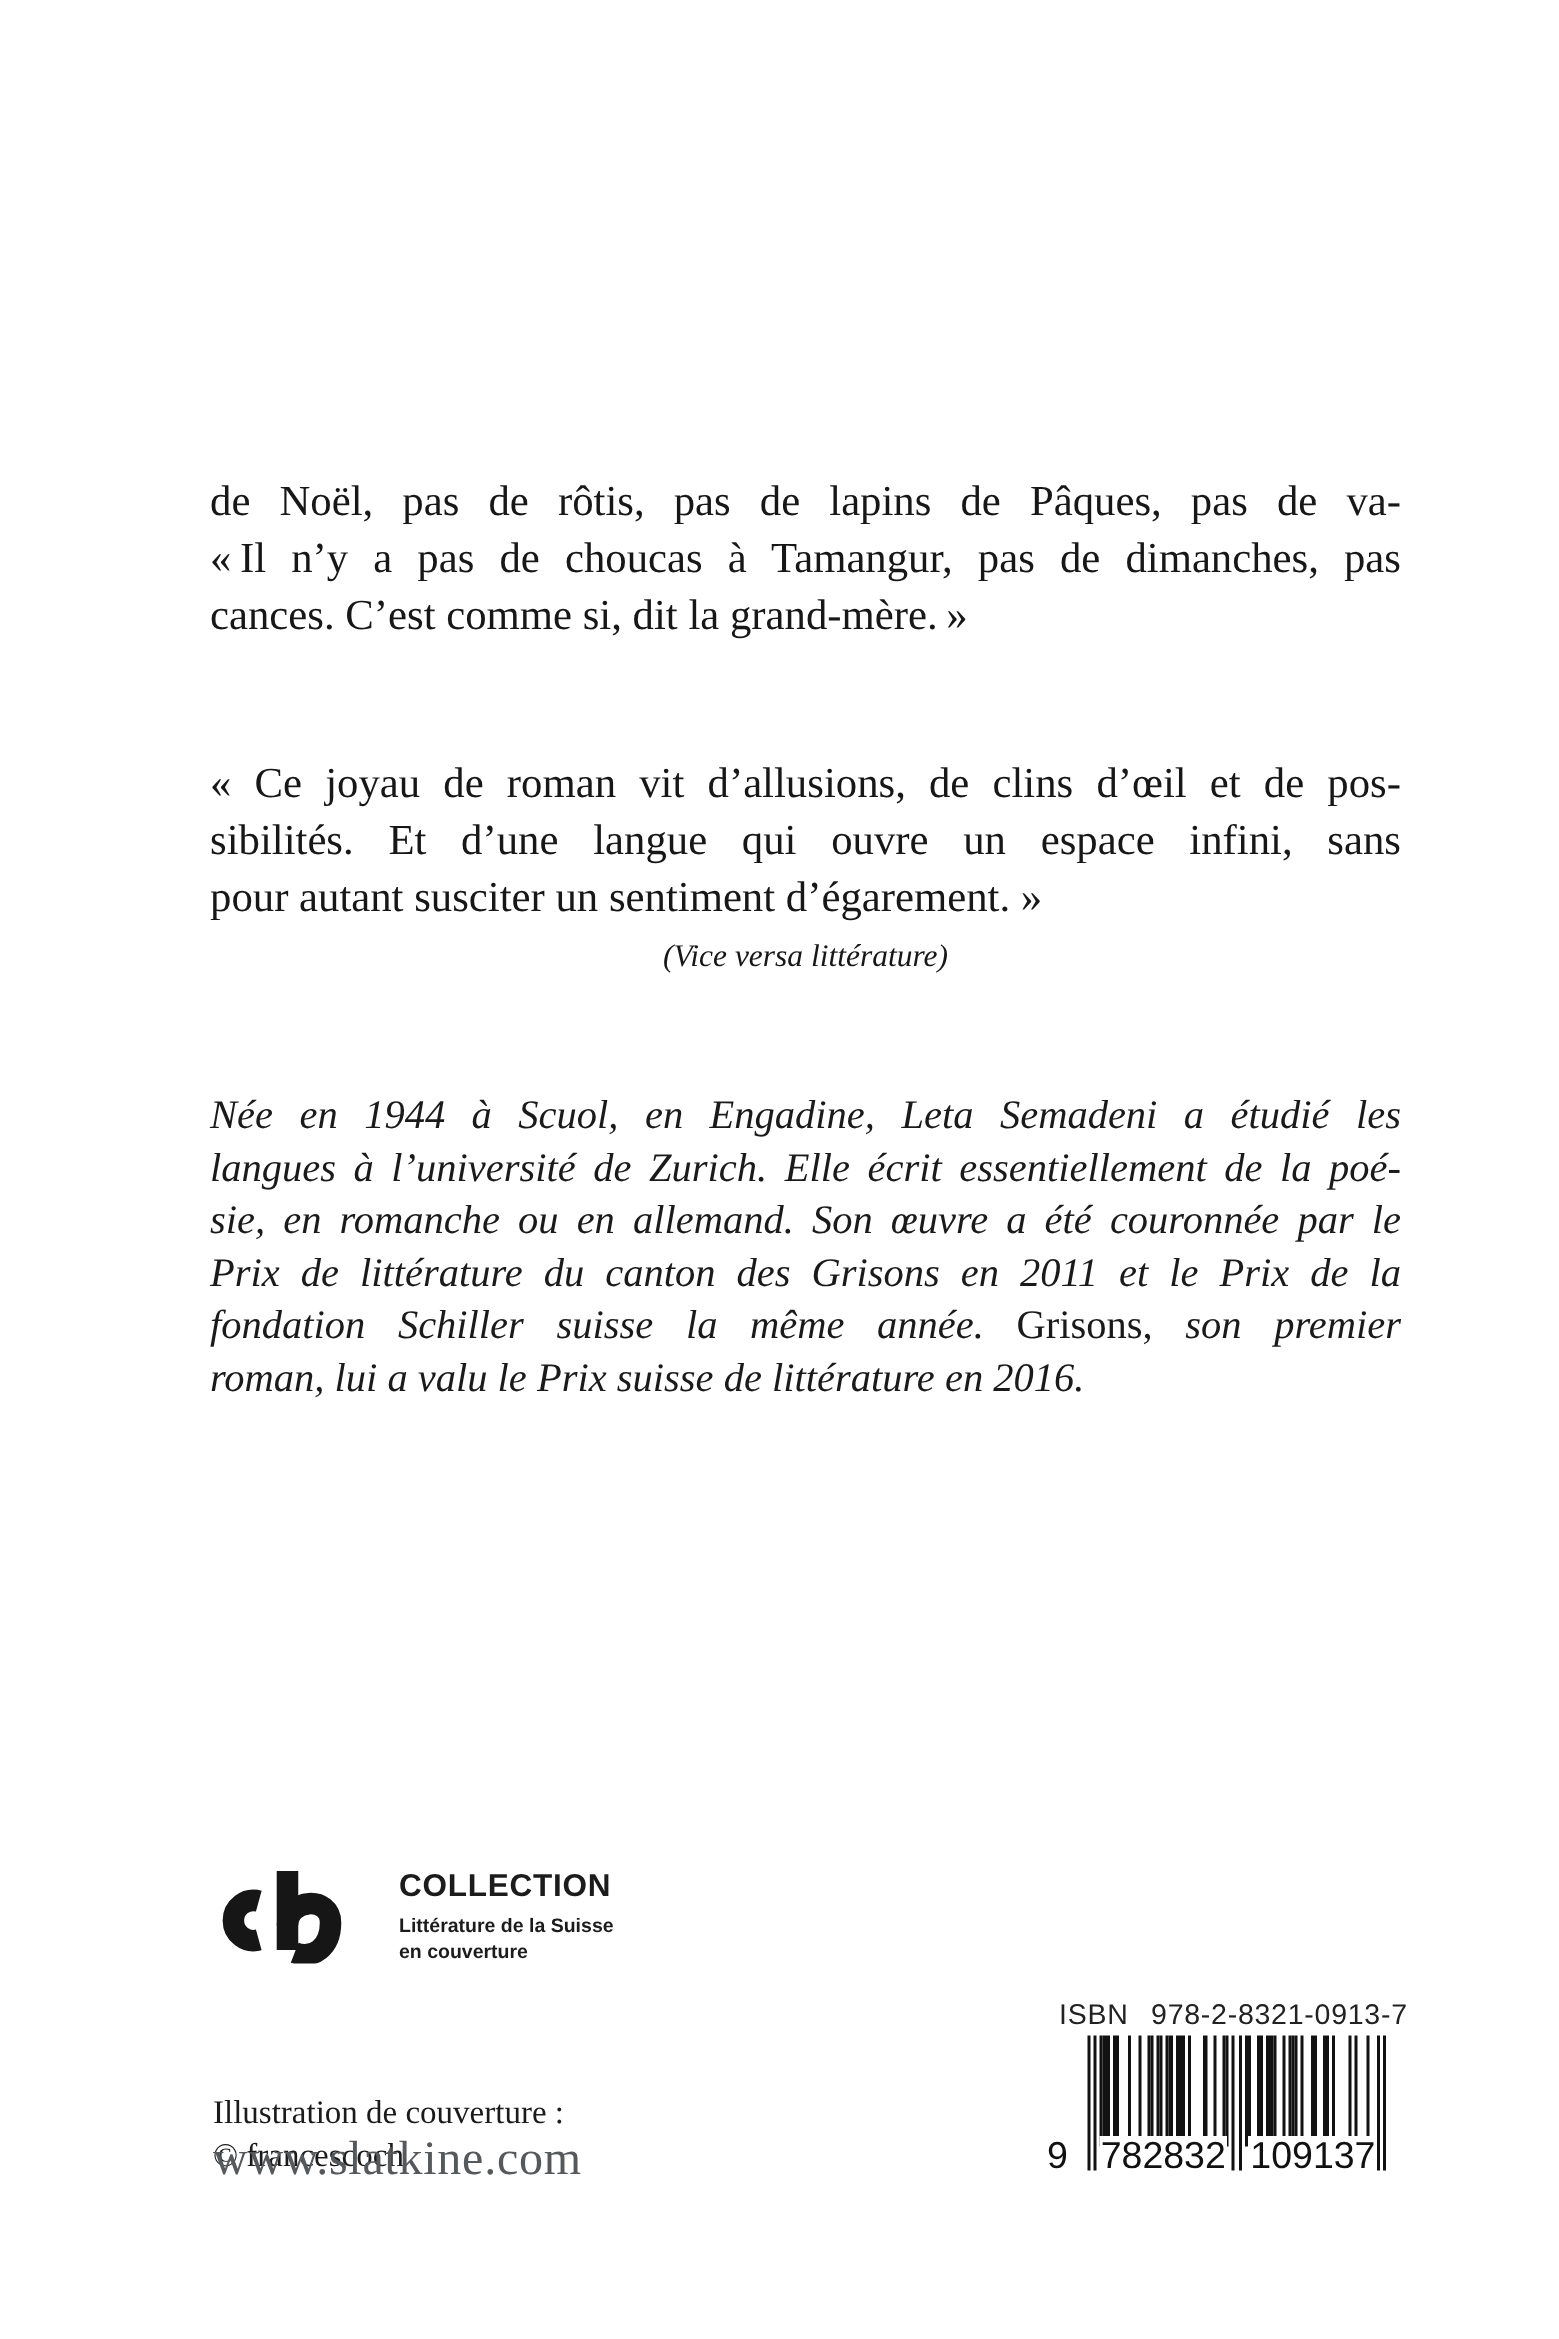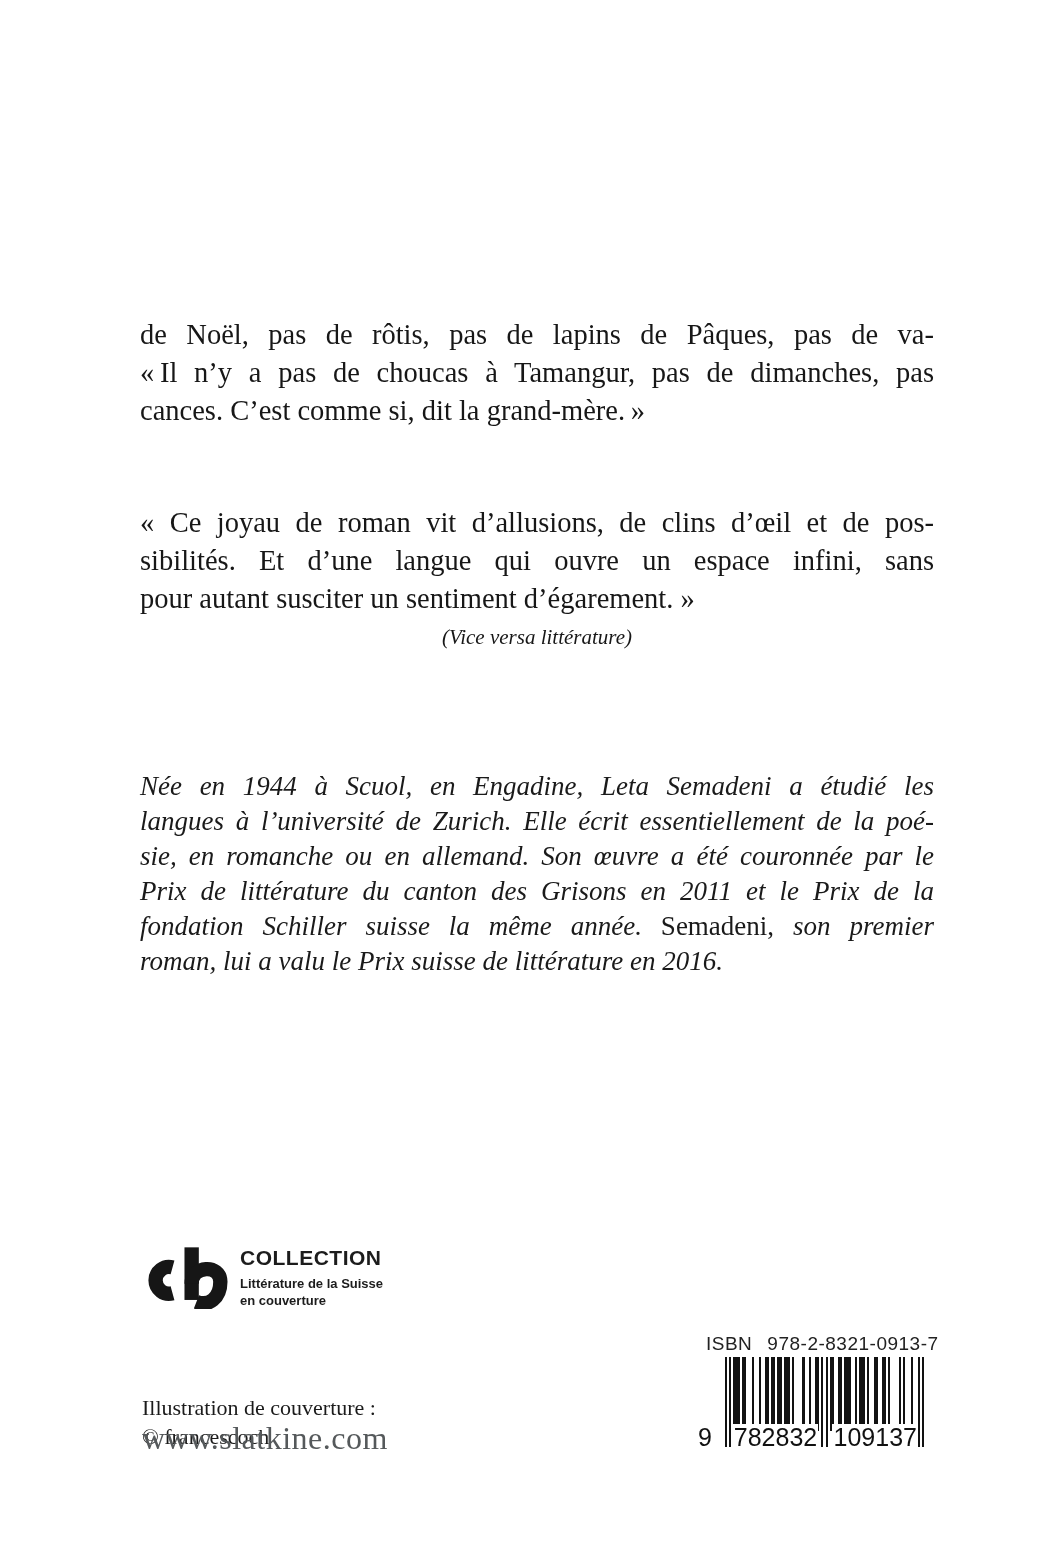--- a/index.html
+++ b/index.html
@@ -27,28 +27,27 @@
     font-size: 21px; line-height: 38px;
     margin-top: 0;
   }
 
   
   .bio {
     left: 140px; top: 726px; width: 794px;
     font-style: italic;
     font-size: 27px; line-height: 35px;
     color: #1a1a1a;
-    margin-top: 43px;
   }
   .bio .upright { font-style: normal; }
 
   
   .logo-row {
     left: 140px; top: 1244px;
-    display: flex; align-items: flex-end; gap: 12px;
+    display: flex; align-items: flex-end; gap: 38px;
   }
   .ch-logo svg { display: block; }
   .collection-block {
     padding-top: 2px;
     font-family: "Liberation Sans", "DejaVu Sans", sans-serif;
     color: #1c1c1c;
   }
   .collection-title {
     font-size: 21px; font-weight: bold; letter-spacing: 0.5px;
   }
@@ -111,21 +110,21 @@
       <div class="tline last">pour autant susciter un sentiment d’égarement. »</div>
     </div>
   <div class="attribution">(Vice versa littérature)</div>
 </div>
 
 <div class="abs bio">
     <div class="tline">Née en 1944 à Scuol, en Engadine, Leta Semadeni a étudié les</div>
     <div class="tline">langues à l’université de Zurich. Elle écrit essentiellement de la poé-</div>
     <div class="tline">sie, en romanche ou en allemand. Son œuvre a été couronnée par le</div>
     <div class="tline">Prix de littérature du canton des Grisons en 2011 et le Prix de la</div>
-    <div class="tline"><span>fondation Schiller suisse la même année. </span><span class="upright">Semadeni,</span><span> son premier</span></div>
+    <div class="tline"><span>fondation Schiller suisse la même année. </span><span class="upright">Grisons,</span><span> son premier</span></div>
     <div class="tline last">roman, lui a valu le Prix suisse de littérature en 2016.</div>
   </div>
 
 <div class="abs logo-row">
   <span class="ch-logo" aria-label="ch">
     <svg width="88" height="64" viewBox="0 0 92 66">
       <g fill="none" stroke="#161616" stroke-width="15">
         <path d="M34,23 A14,14 0 1 0 34,50"></path>
         <path d="M54,2 L54,57"></path>
         <path d="M54,40 C54,21 84,19 84,38 C84,55 72,64 59,59"></path>

